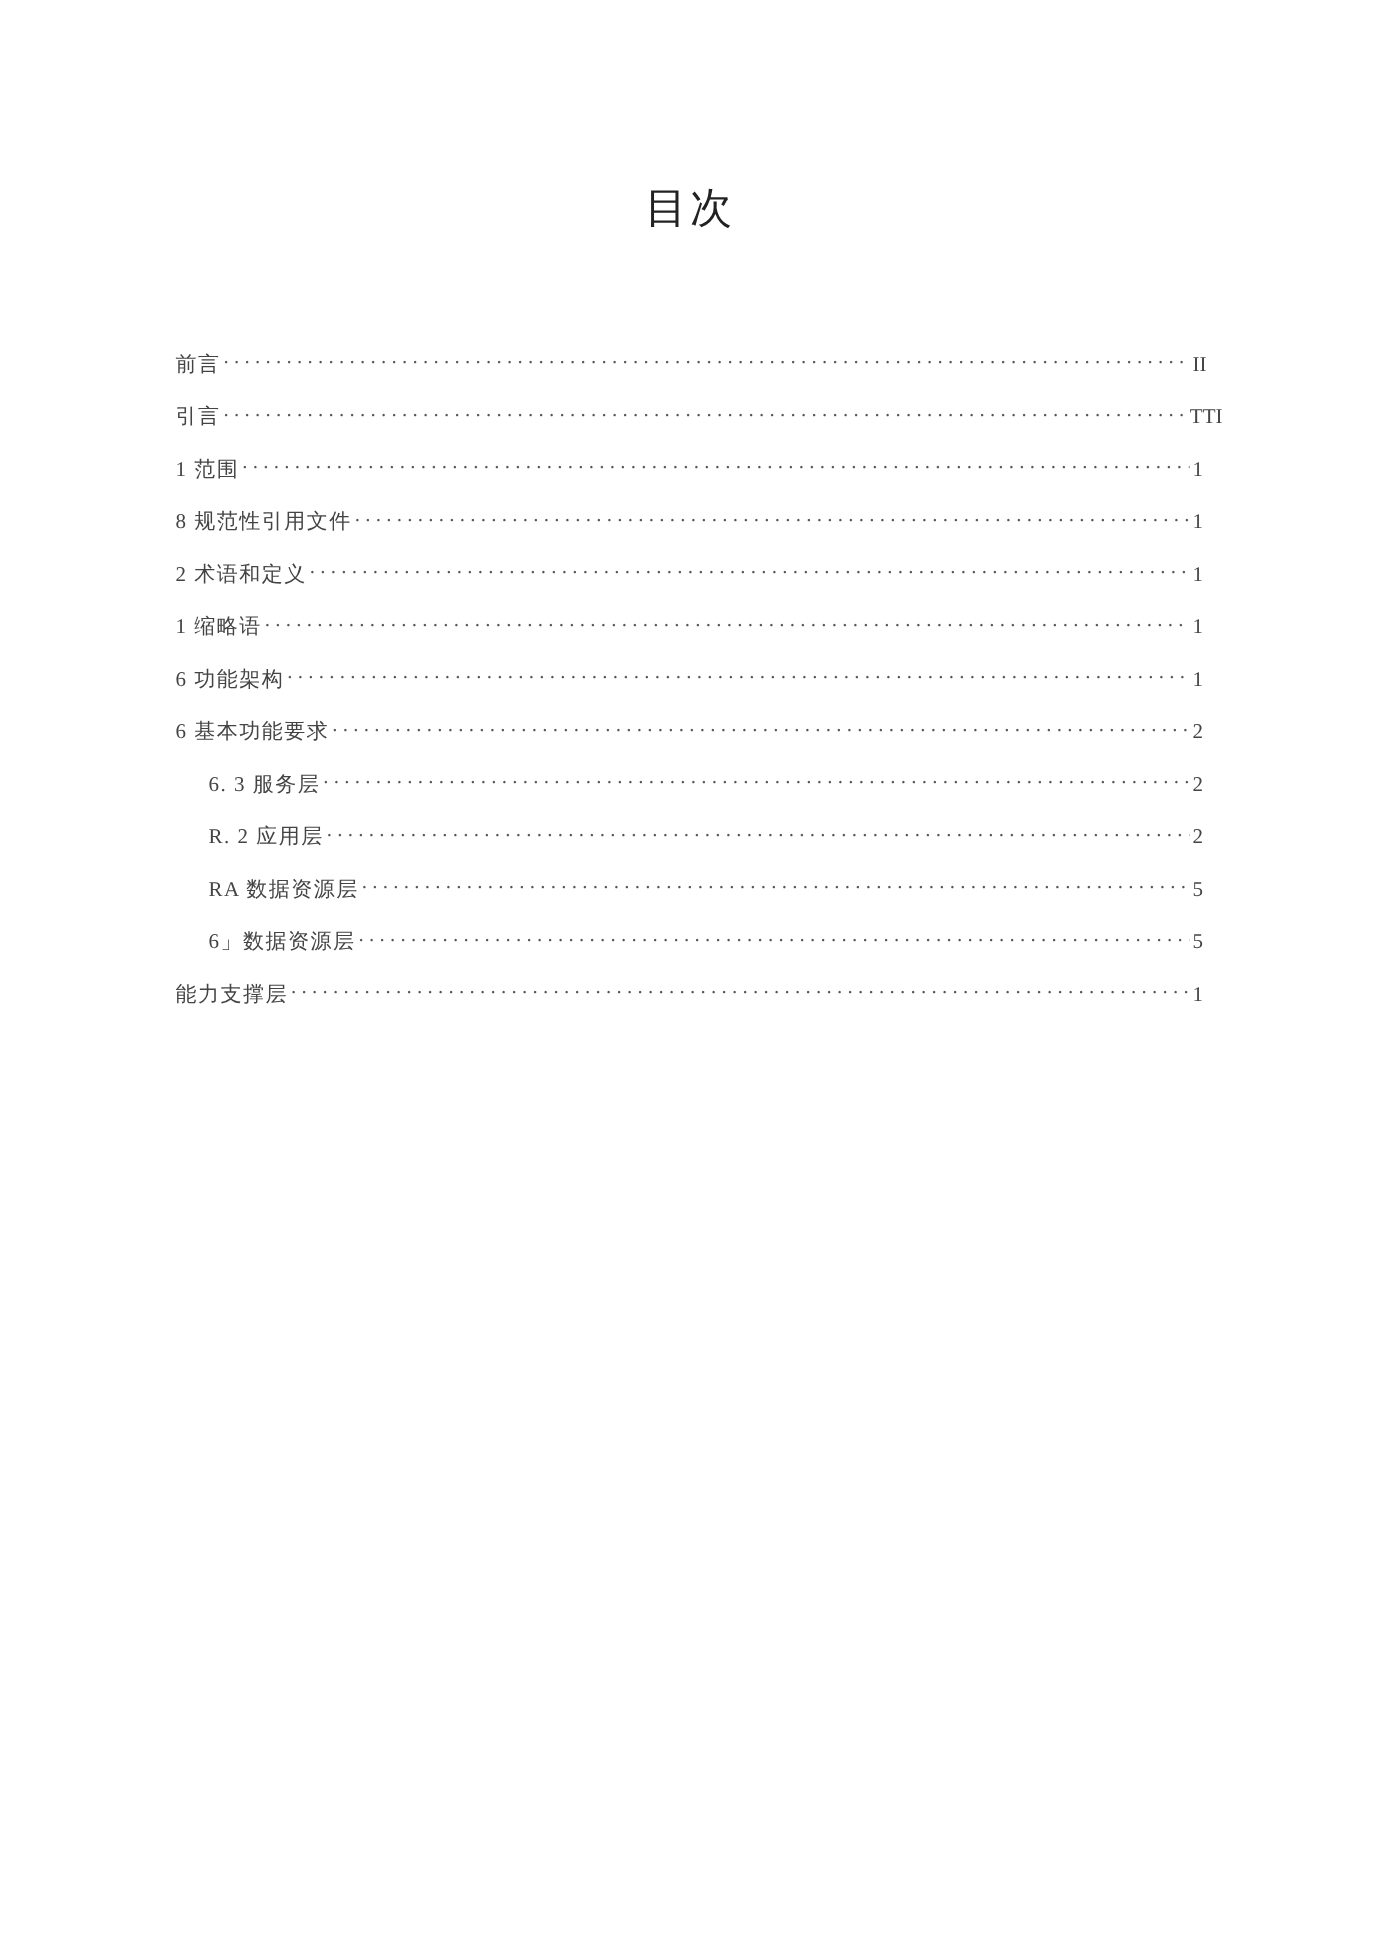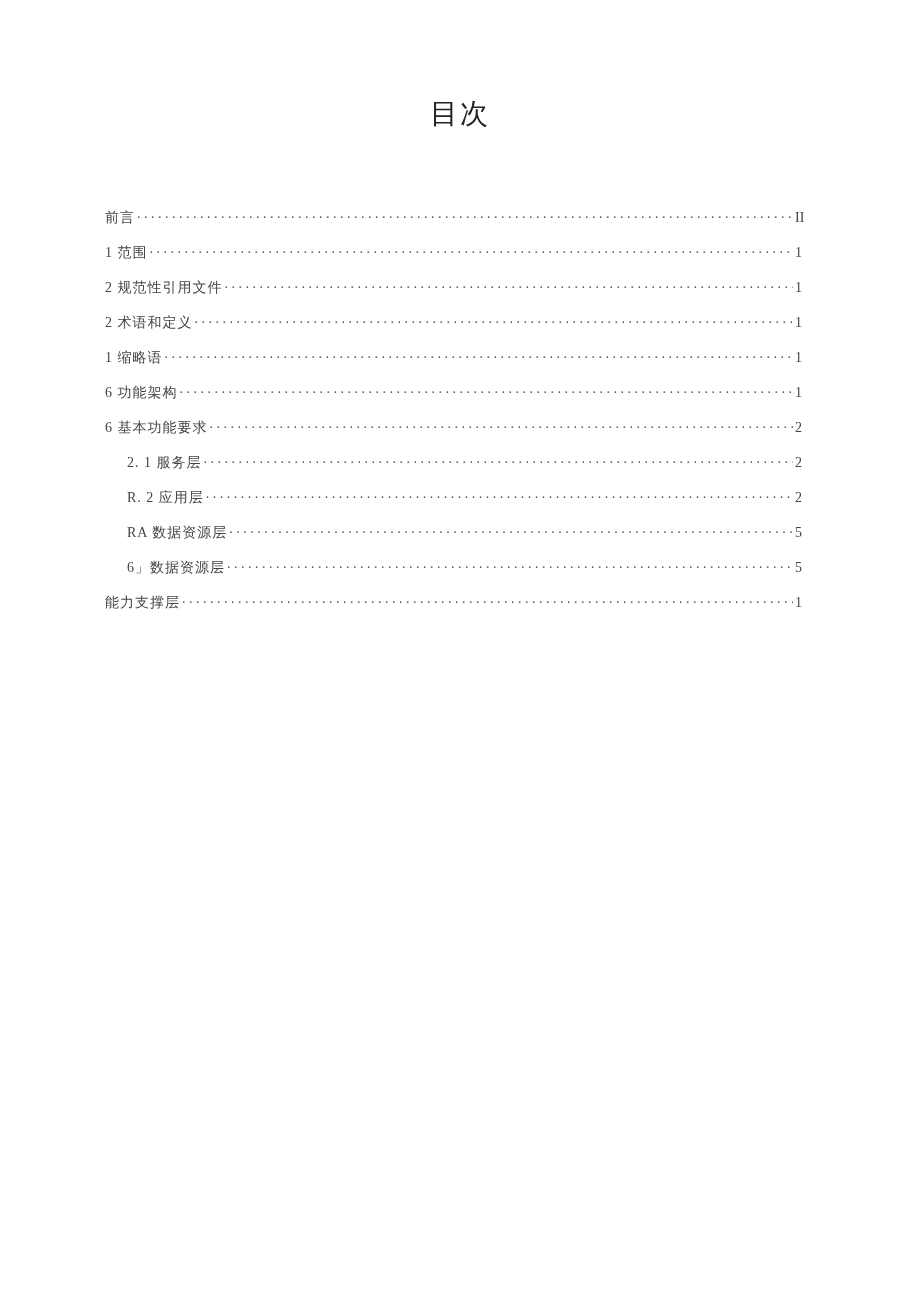--- a/index.html
+++ b/index.html
@@ -10,37 +10,38 @@
     body {
       width: 920px;
       height: 1301px;
       background: #ffffff;
       font-family: "SimSun", "宋体", serif;
       color: #333333;
       padding: 0;
       position: relative;
     }
     .page {
-      padding: 95px 105px 0 105px;
+      padding: 120px 105px 0 105px;
     }
     .title {
       text-align: center;
       font-size: 28px;
       font-weight: normal;
       letter-spacing: 2px;
       margin-bottom: 75px;
       color: #222222;
     }
     .toc-entry {
       display: flex;
       align-items: baseline;
       font-size: 14px;
       margin-bottom: 16px;
       color: #444444;
       white-space: nowrap;
+      margin-left: 12px;
     }
     .toc-entry.indent {
       padding-left: 22px;
     }
     .toc-label {
       flex-shrink: 0;
       letter-spacing: 1px;
     }
     .toc-dots {
       flex: 1;
@@ -68,26 +69,31 @@
 
 <div class="page">
   <h1 class="title">目次</h1>
   <div class="toc" id="toc-container">
       <div class="toc-entry">
         <span class="toc-label">前言</span>
         <span class="toc-dots"></span>
         <span class="toc-page">II</span>
       </div>
       <div class="toc-entry">
+        <span class="toc-label">引言</span>
+        <span class="toc-dots"></span>
+        <span class="toc-page">TTI</span>
+      </div>
+      <div class="toc-entry">
         <span class="toc-label">1 范围</span>
         <span class="toc-dots"></span>
         <span class="toc-page">1</span>
       </div>
       <div class="toc-entry">
-        <span class="toc-label">2 规范性引用文件</span>
+        <span class="toc-label">8 规范性引用文件</span>
         <span class="toc-dots"></span>
         <span class="toc-page">1</span>
       </div>
       <div class="toc-entry">
         <span class="toc-label">2 术语和定义</span>
         <span class="toc-dots"></span>
         <span class="toc-page">1</span>
       </div>
       <div class="toc-entry">
         <span class="toc-label">1 缩略语</span>
@@ -98,21 +104,21 @@
         <span class="toc-label">6 功能架构</span>
         <span class="toc-dots"></span>
         <span class="toc-page">1</span>
       </div>
       <div class="toc-entry">
         <span class="toc-label">6 基本功能要求</span>
         <span class="toc-dots"></span>
         <span class="toc-page">2</span>
       </div>
       <div class="toc-entry indent">
-        <span class="toc-label">2. 1 服务层</span>
+        <span class="toc-label">6. 3 服务层</span>
         <span class="toc-dots"></span>
         <span class="toc-page">2</span>
       </div>
       <div class="toc-entry indent">
         <span class="toc-label">R. 2 应用层</span>
         <span class="toc-dots"></span>
         <span class="toc-page">2</span>
       </div>
       <div class="toc-entry indent">
         <span class="toc-label">RA 数据资源层</span>

